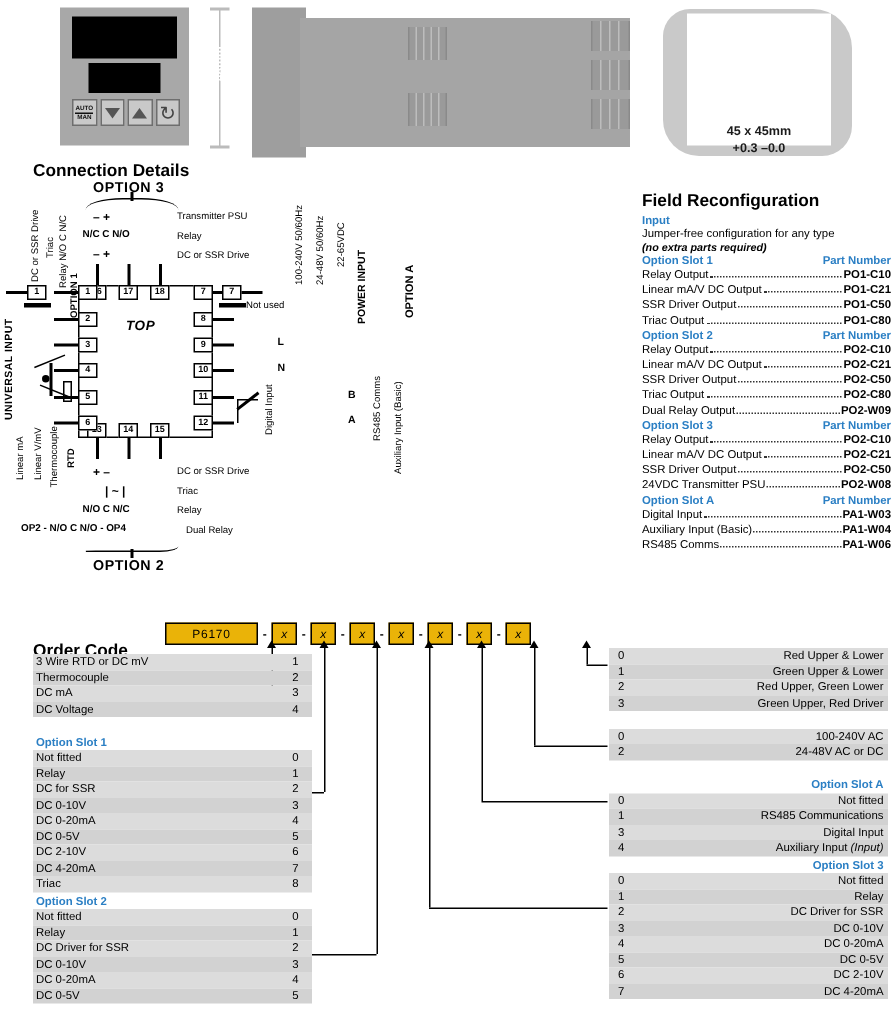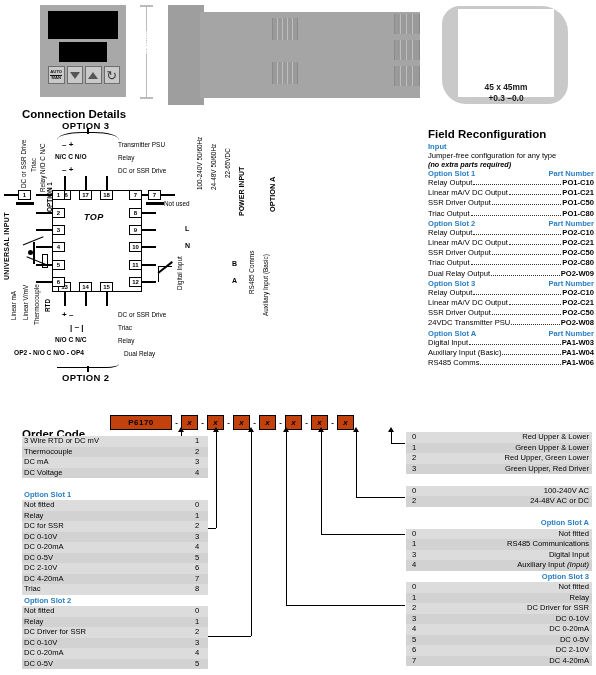--- a/index.html
+++ b/index.html
@@ -75,21 +75,21 @@
             font-weight:bold; color:#2b7fc4; }
   .fr-row { display:flex; align-items:baseline; font-size:7.6px; line-height:10.2px; }
   .fr-row .nm { white-space:nowrap; }
   .fr-row .dots { flex:1; border-bottom:1.3px dotted #333; margin:0 1px 2px 1px; height:6px; }
   .fr-row .pn { font-weight:bold; white-space:nowrap; }
 
   
   #order-code-heading { left:22px; top:428px; }
   #code-boxes { left:110px; top:412px; height:20px; display:flex; align-items:center; }
   .codebox { border:1.6px solid #000; height:15px; display:flex; align-items:center;
-             justify-content:center; font-size:8px; font-weight:bold; background:#c2410c; }
+             justify-content:center; font-size:8px; font-weight:normal; background:#eab308; }
   .codebox.model { width:62px; letter-spacing:.5px; }
   .codebox.x { width:17px; font-style:italic; }
   .dash { width:9px; text-align:center; font-size:8px; font-weight:bold; }
 
   
   .leader { position:absolute; background:#000; }
   .leader.v { width:1.2px; }
   .leader.h { height:1.2px; }
   .arrowhead { position:absolute; width:0; height:0;
                border-left:3px solid transparent; border-right:3px solid transparent;

